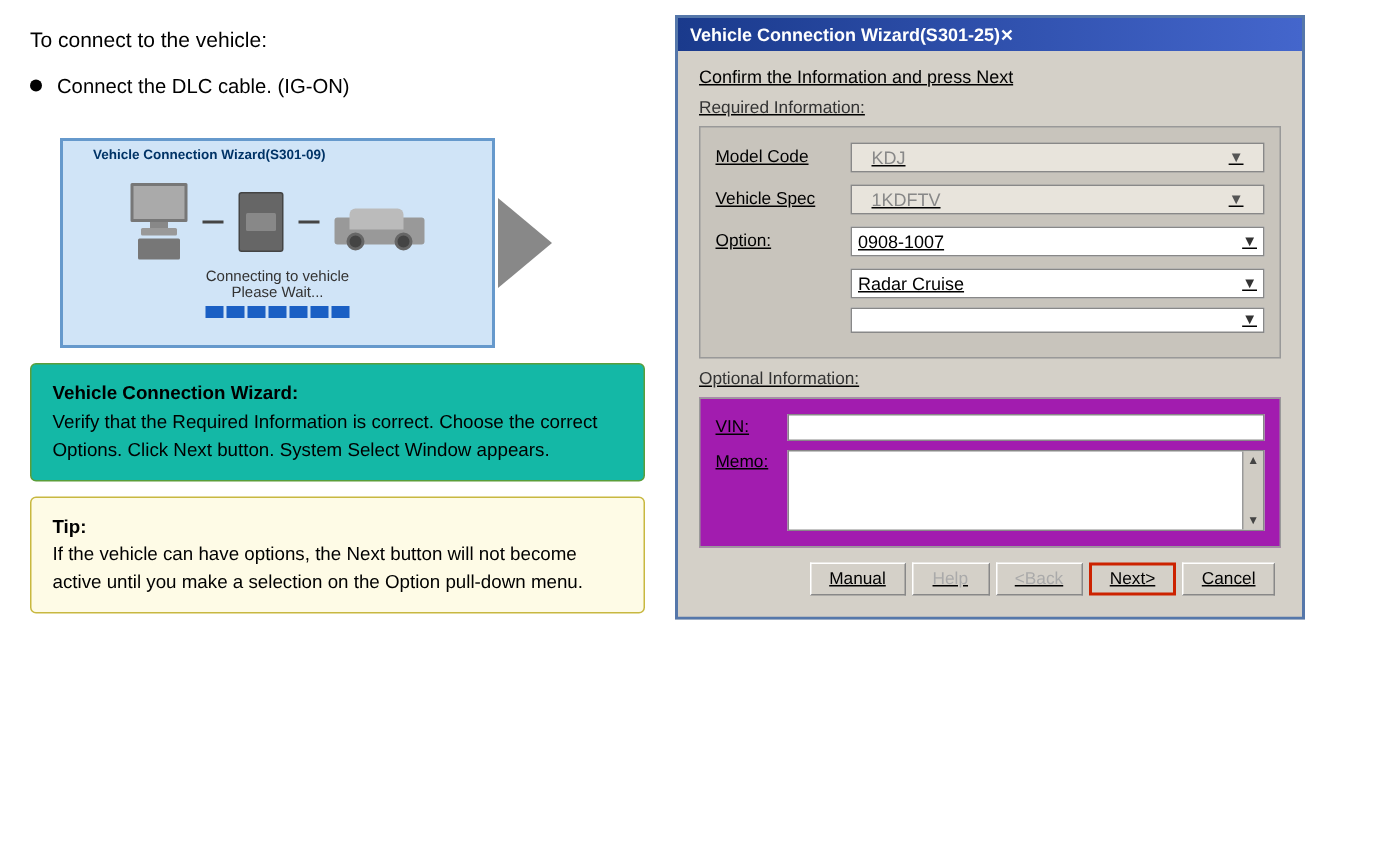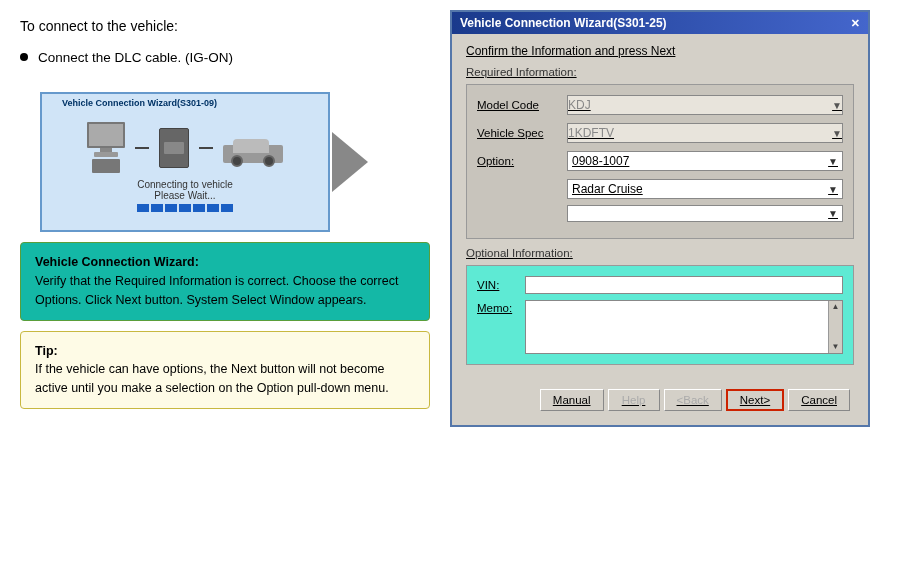--- a/index.html
+++ b/index.html
@@ -179,21 +179,20 @@
       font-size: 12px;
     }
 
     .dialog-titlebar {
       background: linear-gradient(to right, #1a3a8c, #4466cc);
       color: #fff;
       padding: 4px 8px;
       font-size: 12px;
       font-weight: bold;
       display: flex;
-      justify-content: space-between;
       align-items: center;
     }
 
     .dialog-body {
       background: #d4d0c8;
       padding: 10px 14px;
       text-decoration: underline;
     }
 
     .dialog-subtitle {
@@ -227,21 +226,21 @@
       color: #000;
       flex-shrink: 0;
     }
 
     .field-input {
       flex: 1;
       display: flex;
       align-items: center;
       background: #e8e4dc;
       border: 1px solid #888;
-      padding: 2px 0;
+      padding: 2px 13px;
       font-size: 12px;
       color: #666;
       position: relative;
     }
 
     .field-input-value {
       flex: 1;
       color: #888;
       font-size: 12px;
     }
@@ -278,24 +277,24 @@
       margin-bottom: 6px;
     }
 
     .option-label {
       width: 90px;
       font-size: 11.5px;
       color: #000;
     }
 
     .optional-area {
-      background: #5eead4;
+      background: #a21caf;
       border: 1px solid #999;
       padding: 10px 10px;
-      margin-bottom: 18px;
+      margin-bottom: 4px;
     }
 
     .vin-row {
       display: flex;
       align-items: center;
       margin-bottom: 6px;
     }
 
     .vin-label {
       width: 48px;

